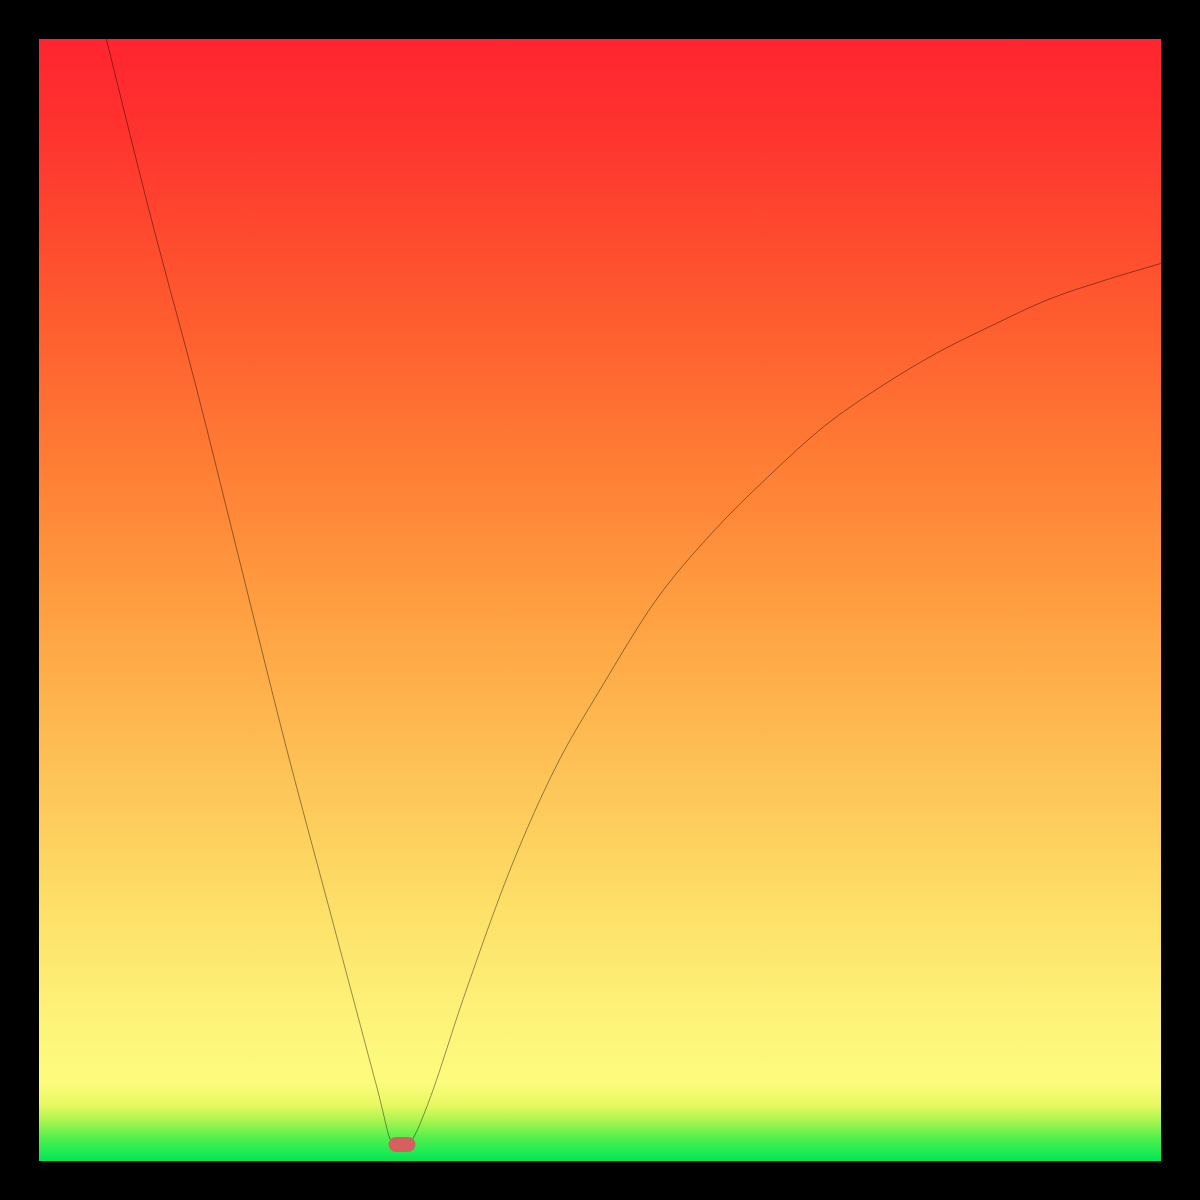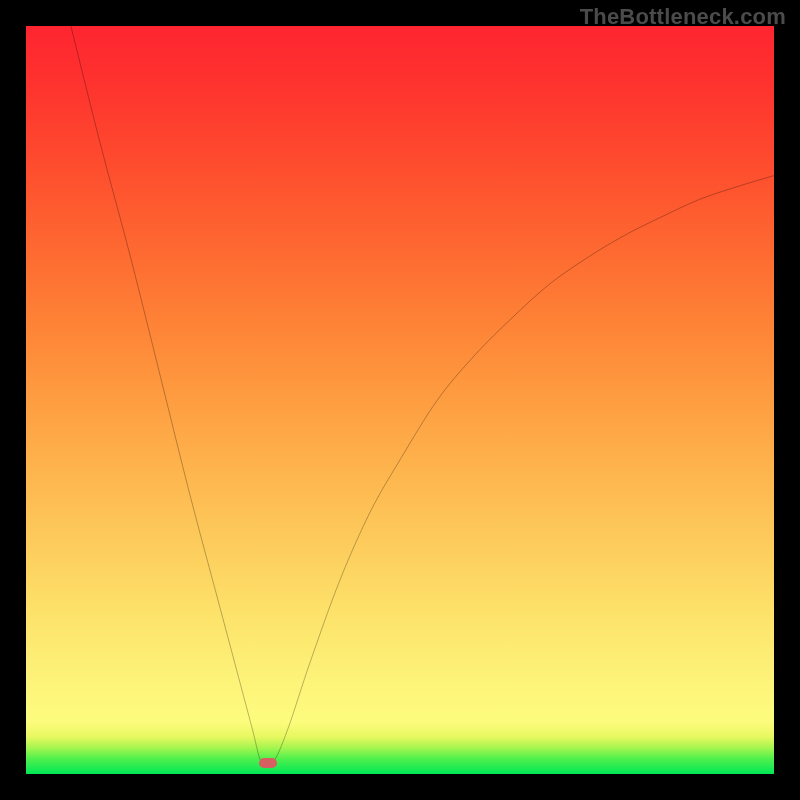--- a/index.html
+++ b/index.html
@@ -64,20 +64,19 @@
     border-radius: 6px;
     background: #d66060;
     transform: translate(-50%, -50%);
     z-index: 5;
   }
 </style>
 </head>
 <body>
 
 <div class="outer">
-  <div class="watermark">TheBottleneck.com</div>
   <div class="plot">
     <svg class="curve" viewBox="0 0 100 100" preserveAspectRatio="none">
       <path id="curve-path" fill="none" stroke="#000" stroke-width="0.28" vector-effect="non-scaling-stroke" stroke-linejoin="round" stroke-linecap="round" d="M 6.000 0.000 C 6.667 2.667, 8.667 10.833, 10.000 16.000 C 11.333 21.167, 12.667 25.833, 14.000 31.000 C 15.333 36.167, 16.667 41.667, 18.000 47.000 C 19.333 52.333, 20.667 57.833, 22.000 63.000 C 23.333 68.167, 24.667 73.000, 26.000 78.000 C 27.333 83.000, 29.083 89.583, 30.000 93.000 C 30.917 96.417, 31.000 97.583, 31.500 98.500 C 32.000 99.417, 32.417 99.250, 33.000 98.500 C 33.583 97.750, 34.167 96.250, 35.000 94.000 C 35.833 91.750, 36.833 88.333, 38.000 85.000 C 39.167 81.667, 40.667 77.333, 42.000 74.000 C 43.333 70.667, 44.667 67.667, 46.000 65.000 C 47.333 62.333, 48.500 60.500, 50.000 58.000 C 51.500 55.500, 53.333 52.333, 55.000 50.000 C 56.667 47.667, 58.333 45.833, 60.000 44.000 C 61.667 42.167, 63.333 40.583, 65.000 39.000 C 66.667 37.417, 68.333 35.833, 70.000 34.500 C 71.667 33.167, 73.333 32.083, 75.000 31.000 C 76.667 29.917, 78.333 28.917, 80.000 28.000 C 81.667 27.083, 83.333 26.300, 85.000 25.500 C 86.667 24.700, 88.333 23.867, 90.000 23.200 C 91.667 22.533, 93.333 22.033, 95.000 21.500 C 96.667 20.967, 99.167 20.250, 100.000 20.000"></path>
     </svg>
     <div class="marker" id="opt-marker" style="left: 32.3%; top: 98.5%;"></div>
   </div>
 </div>
 
 </body></html>

